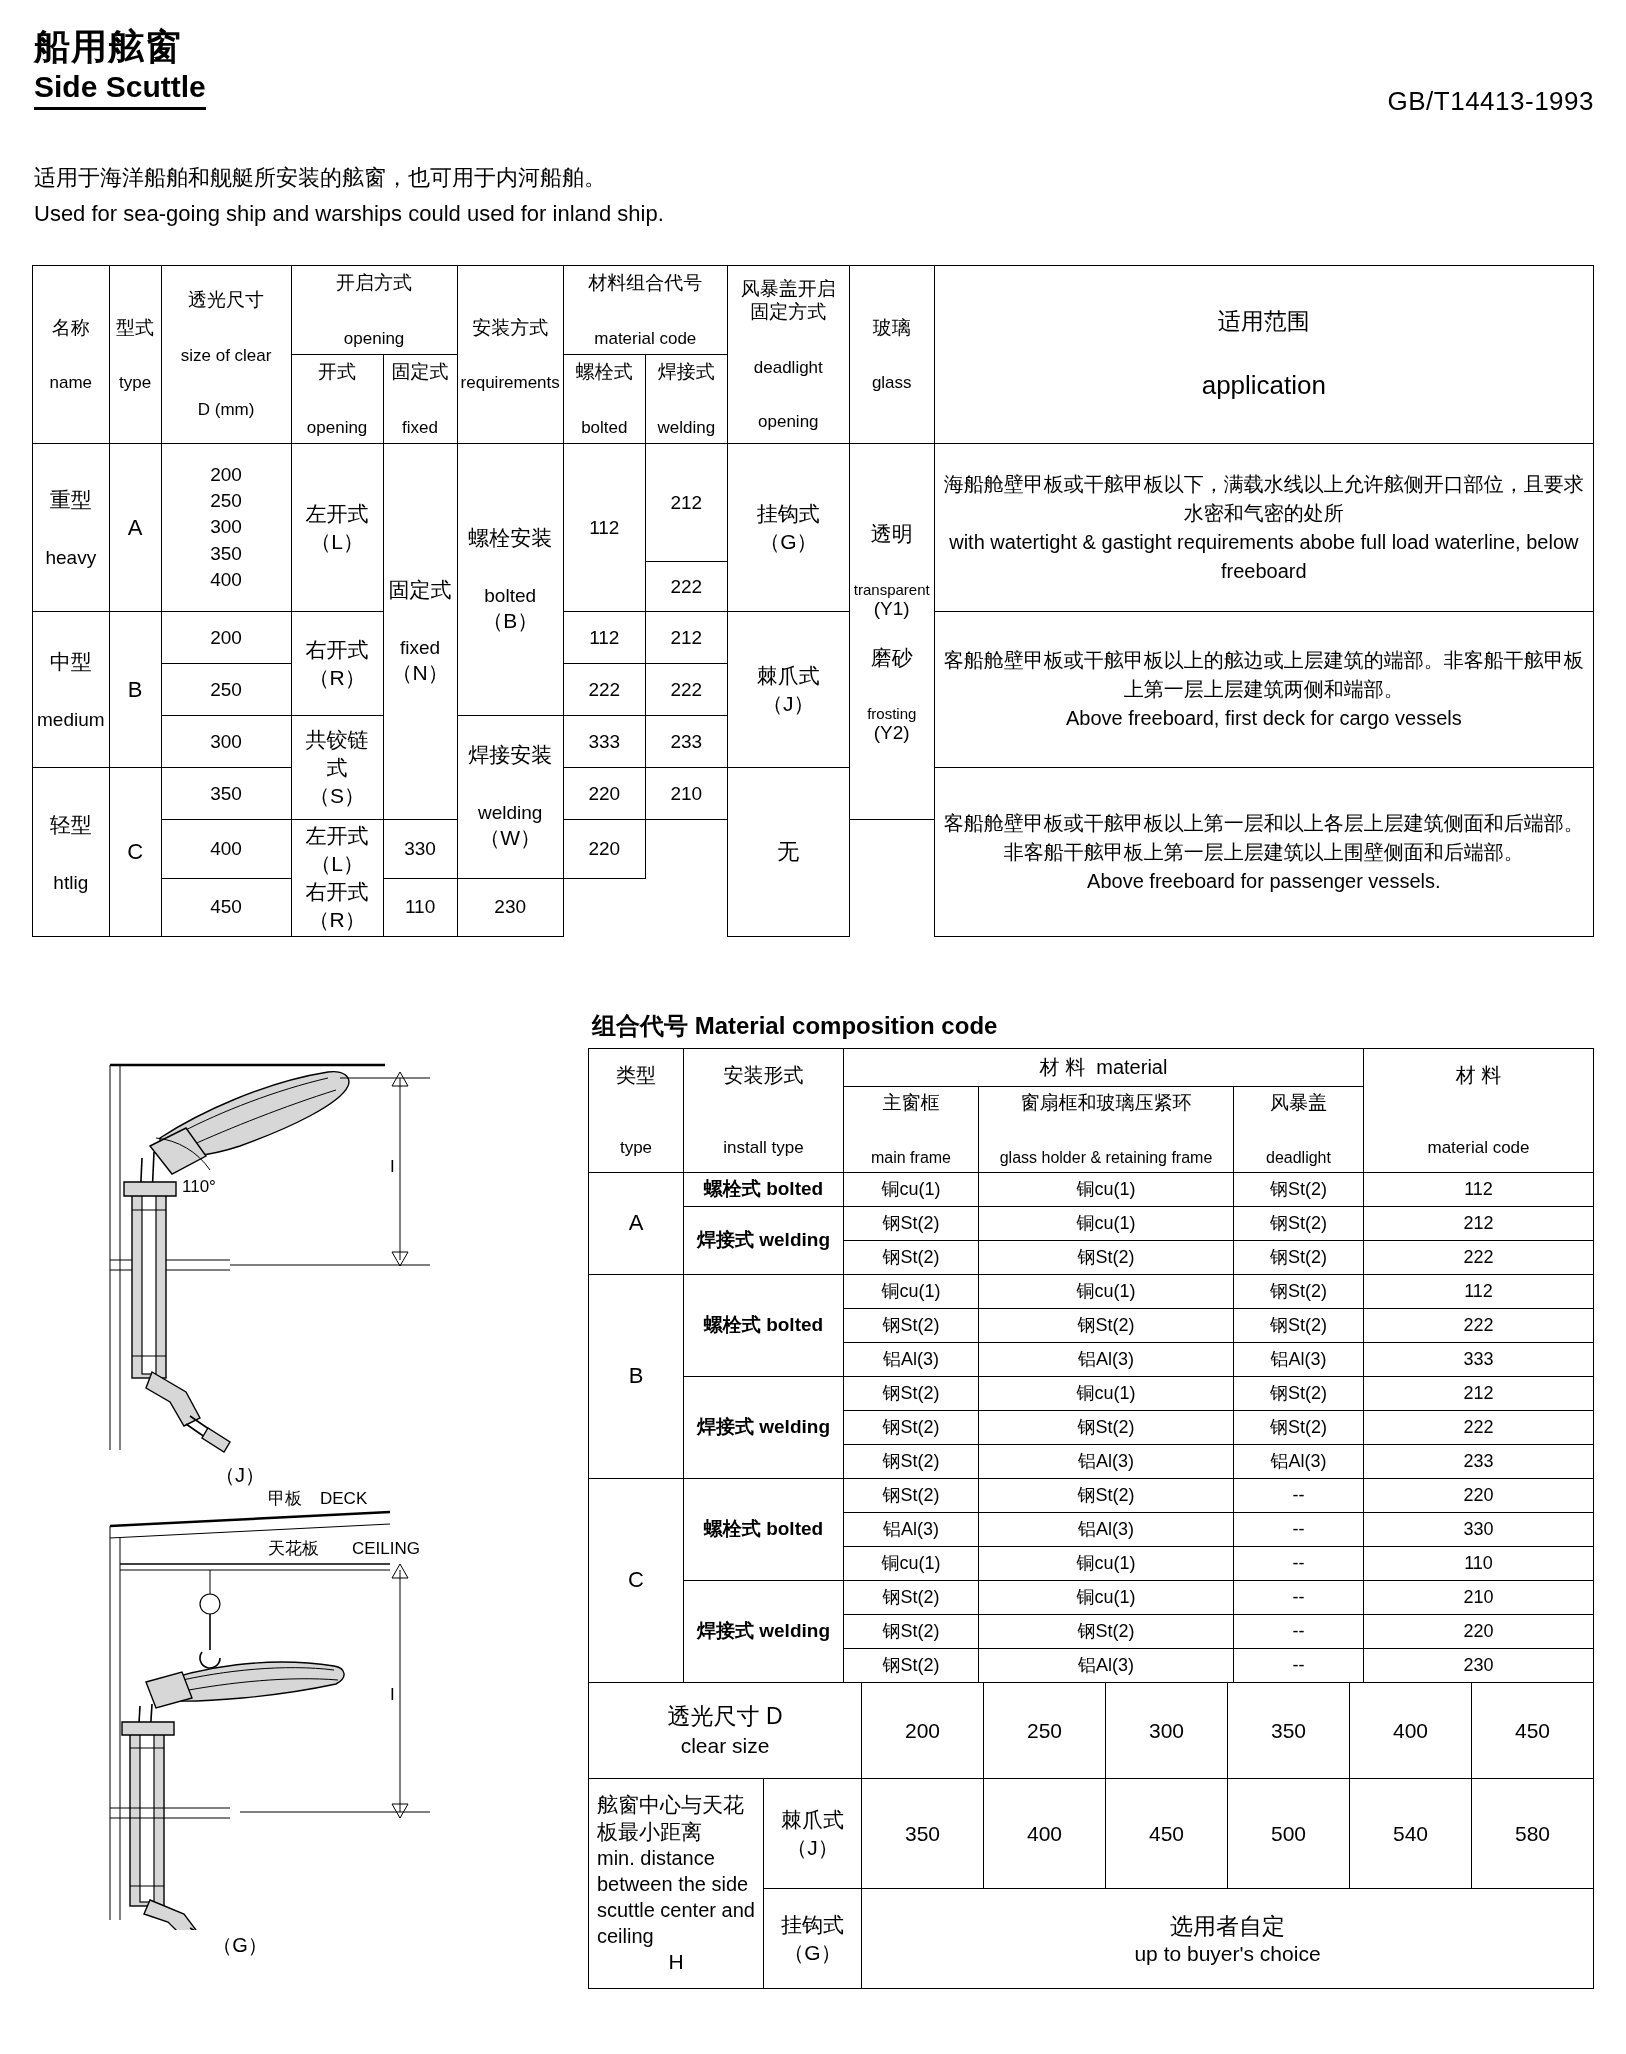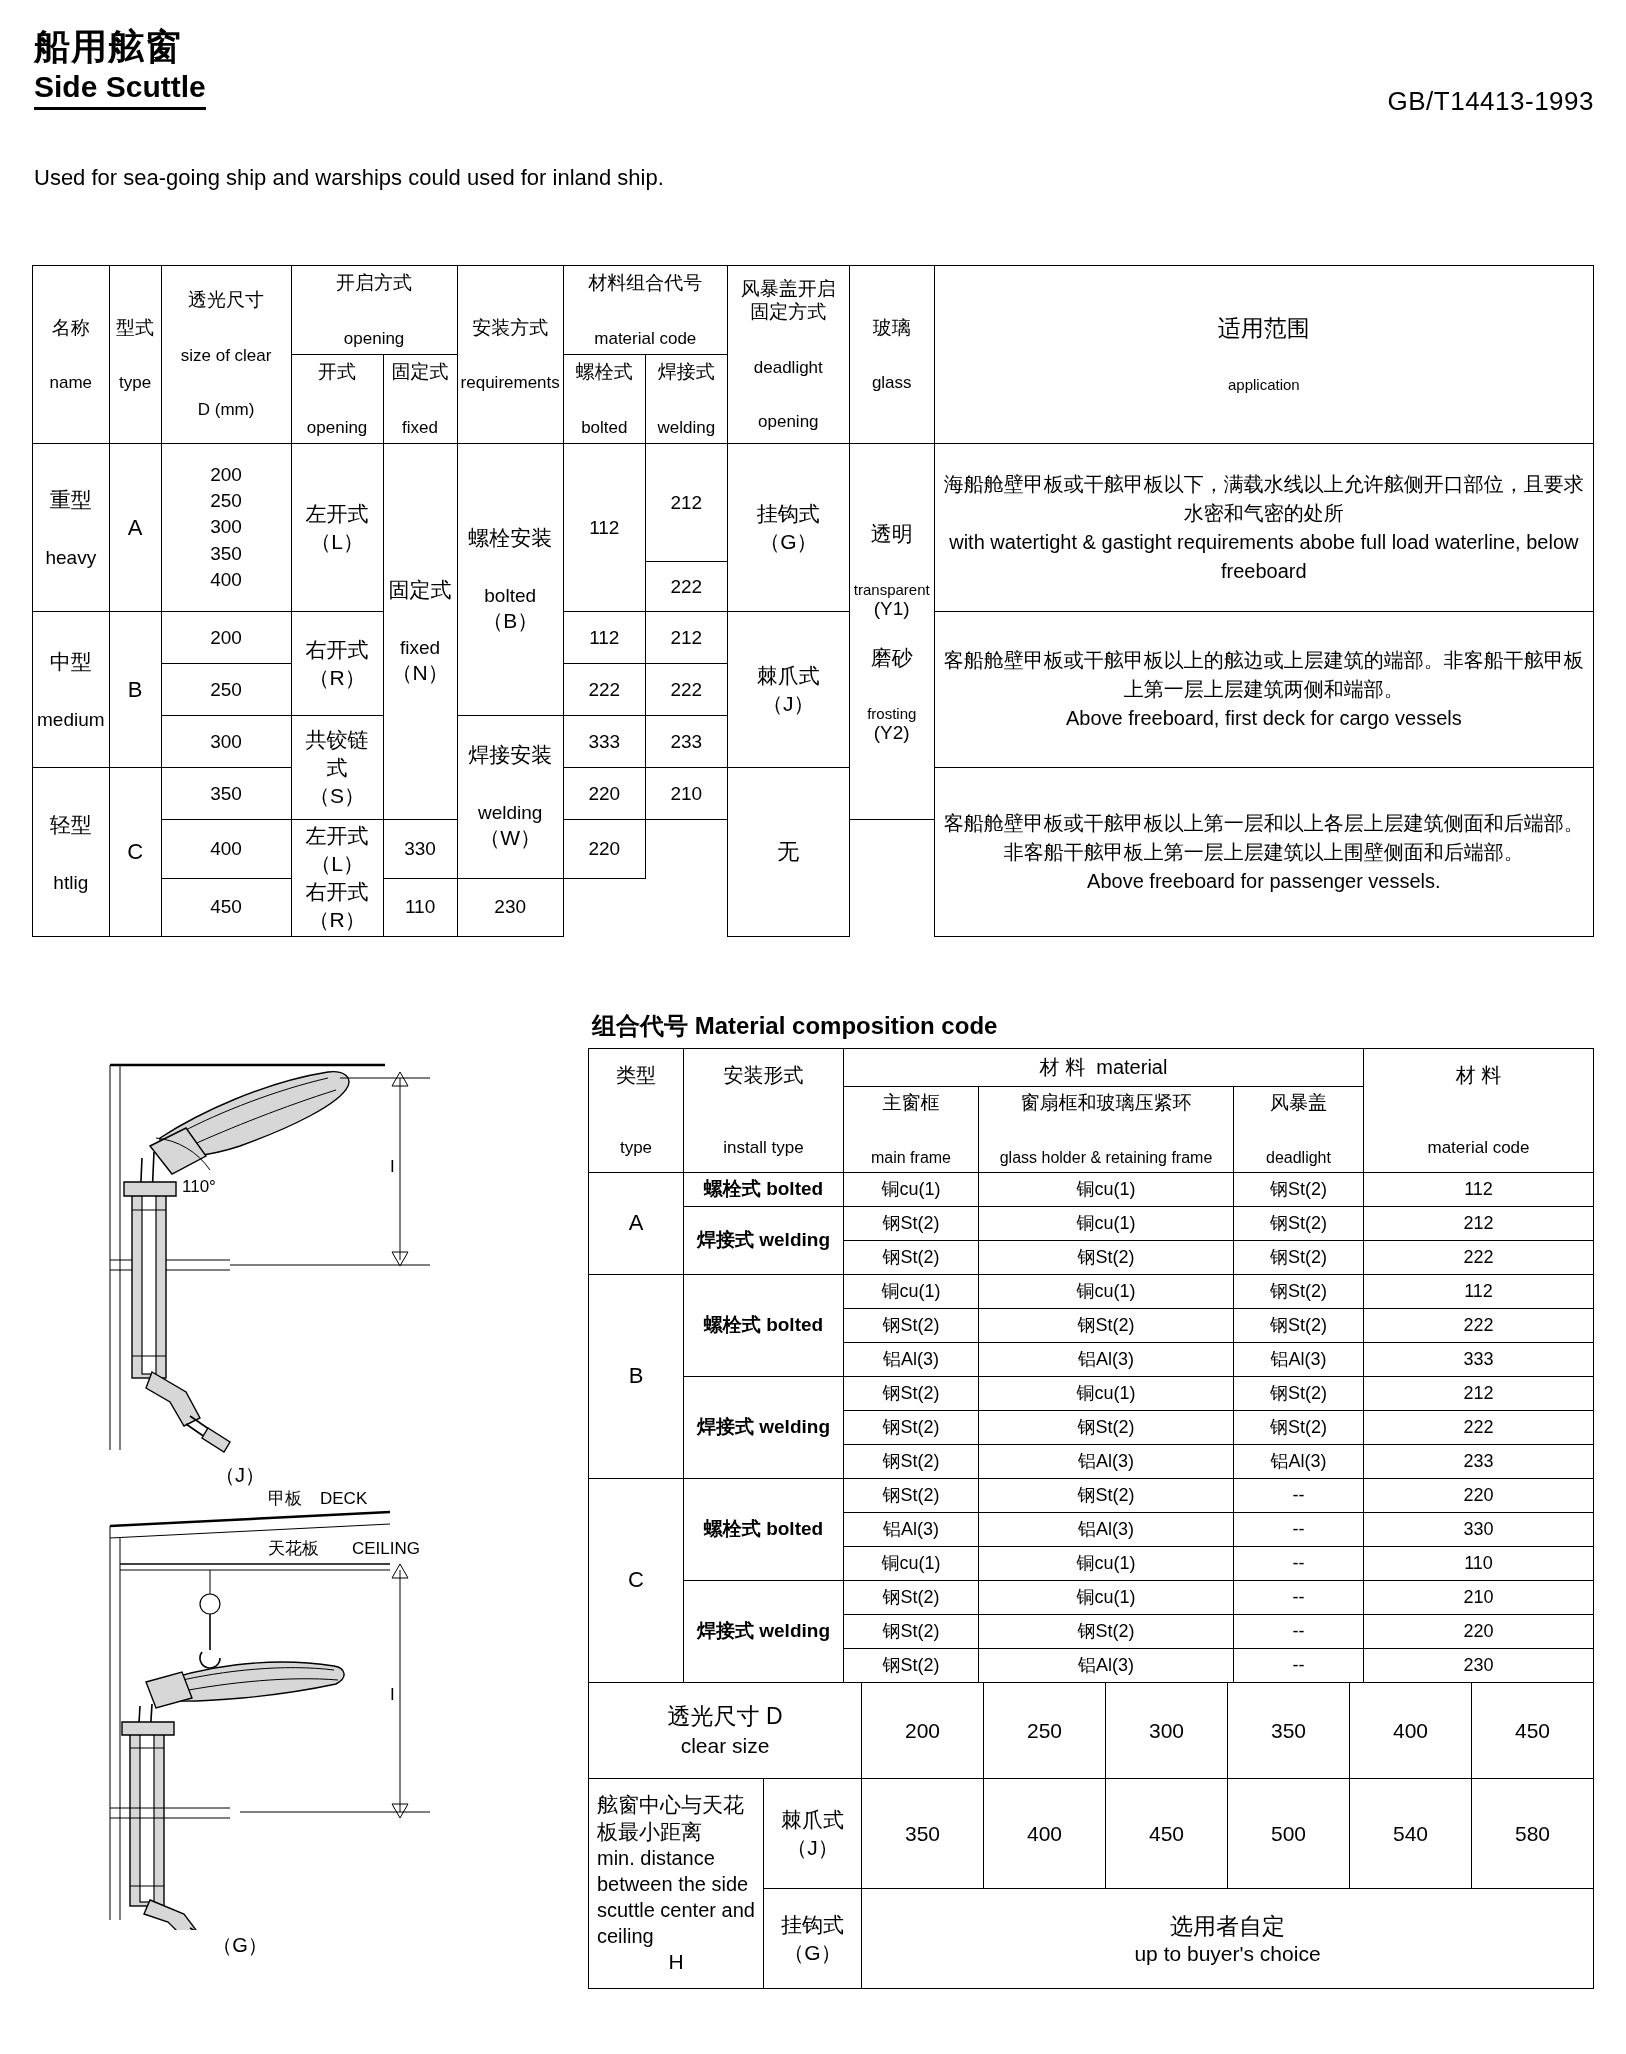--- a/index.html
+++ b/index.html
@@ -174,20 +174,21 @@
 
 <div class="page">
 
   <div class="header">
     <div class="title-cn">船用舷窗</div>
     <div class="title-en">Side Scuttle</div>
     <div class="std-code">GB/T14413-1993</div>
   </div>
 
   <div class="intro">
+    <div>适用于海洋船舶和舰艇所安装的舷窗，也可用于内河船舶。</div>
     <div class="line2">Used for sea-going ship and warships could used for inland ship.</div>
   </div>
 
   <table class="spec-table">
     <colgroup>
       <col style="width:70px">
         <col style="width:52px">
         <col style="width:130px">
       <col style="width:92px">
         <col style="width:74px">
@@ -230,21 +231,21 @@
         <span class="cellcn">固定方式</span>
         <span class="cellen">deadlight</span>
         <span class="cellen">opening</span>
       </td>
       <td class="hd" rowspan="2">
         <span class="cellcn">玻璃</span>
         <span class="cellen">glass</span>
       </td>
       <td class="hd" rowspan="2">
         <span class="cellcn" style="font-size:23px">适用范围</span>
-        <span class="cellen" style="font-size:15px">application</span>
+        <span class="cellen" style="font-size:26px">application</span>
       </td>
     </tr>
     <tr>
       <td class="hd">
         <span class="cellcn">开式</span>
         <span class="cellen">opening</span>
       </td>
       <td class="hd">
         <span class="cellcn">固定式</span>
         <span class="cellen">fixed</span>

